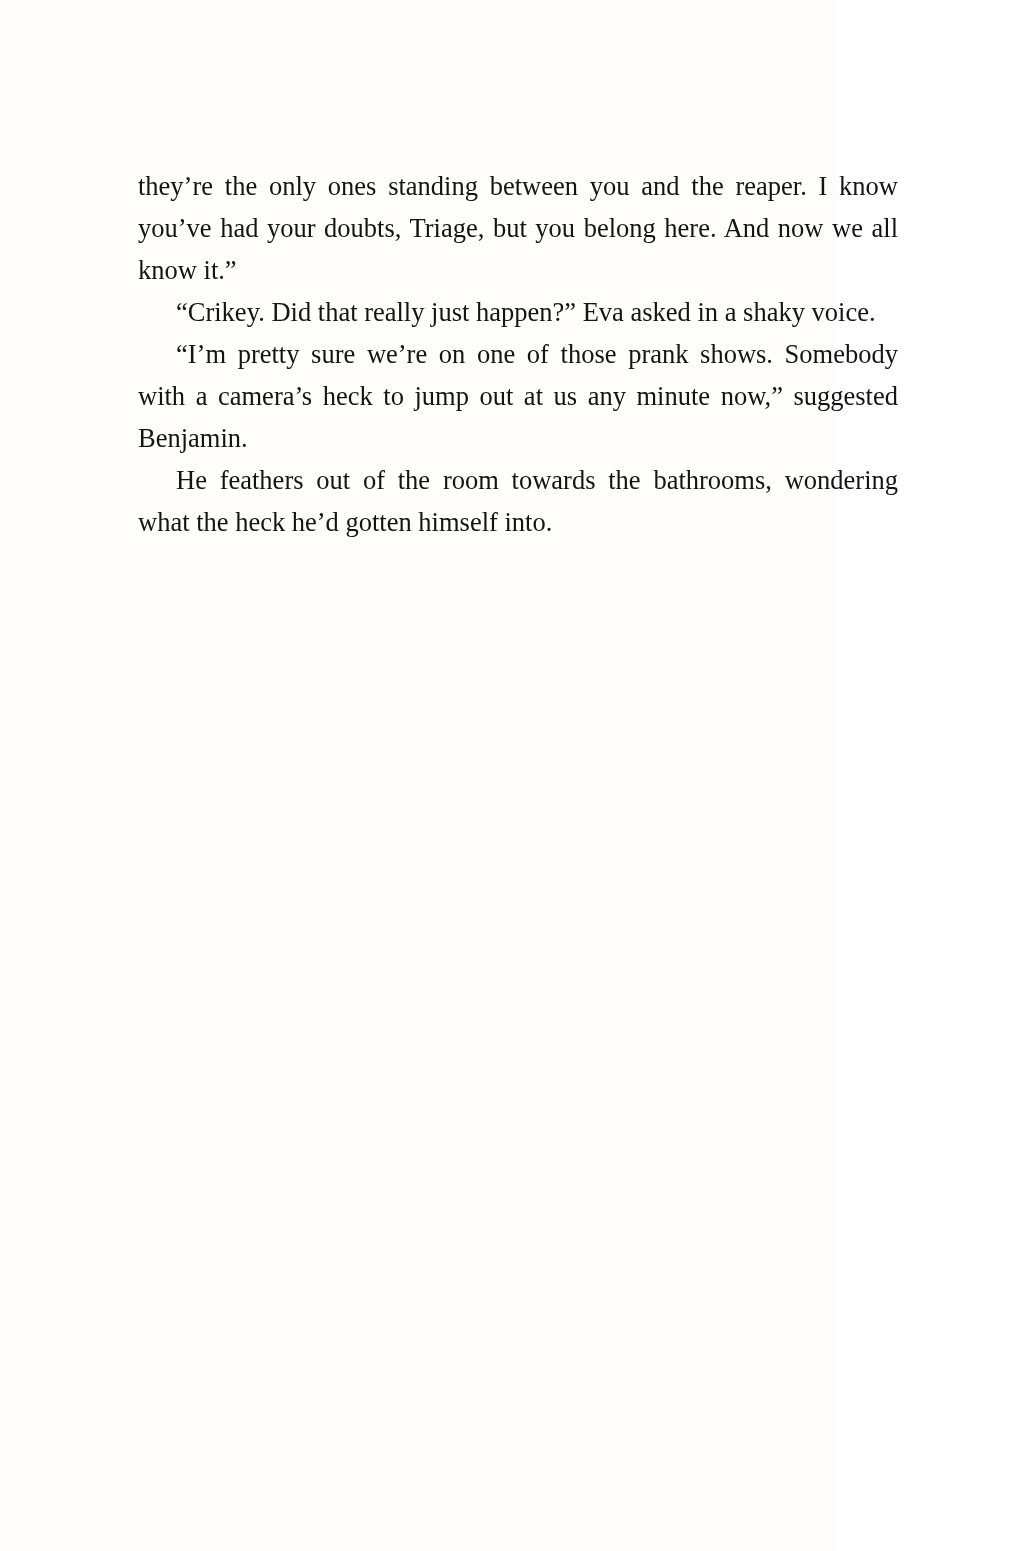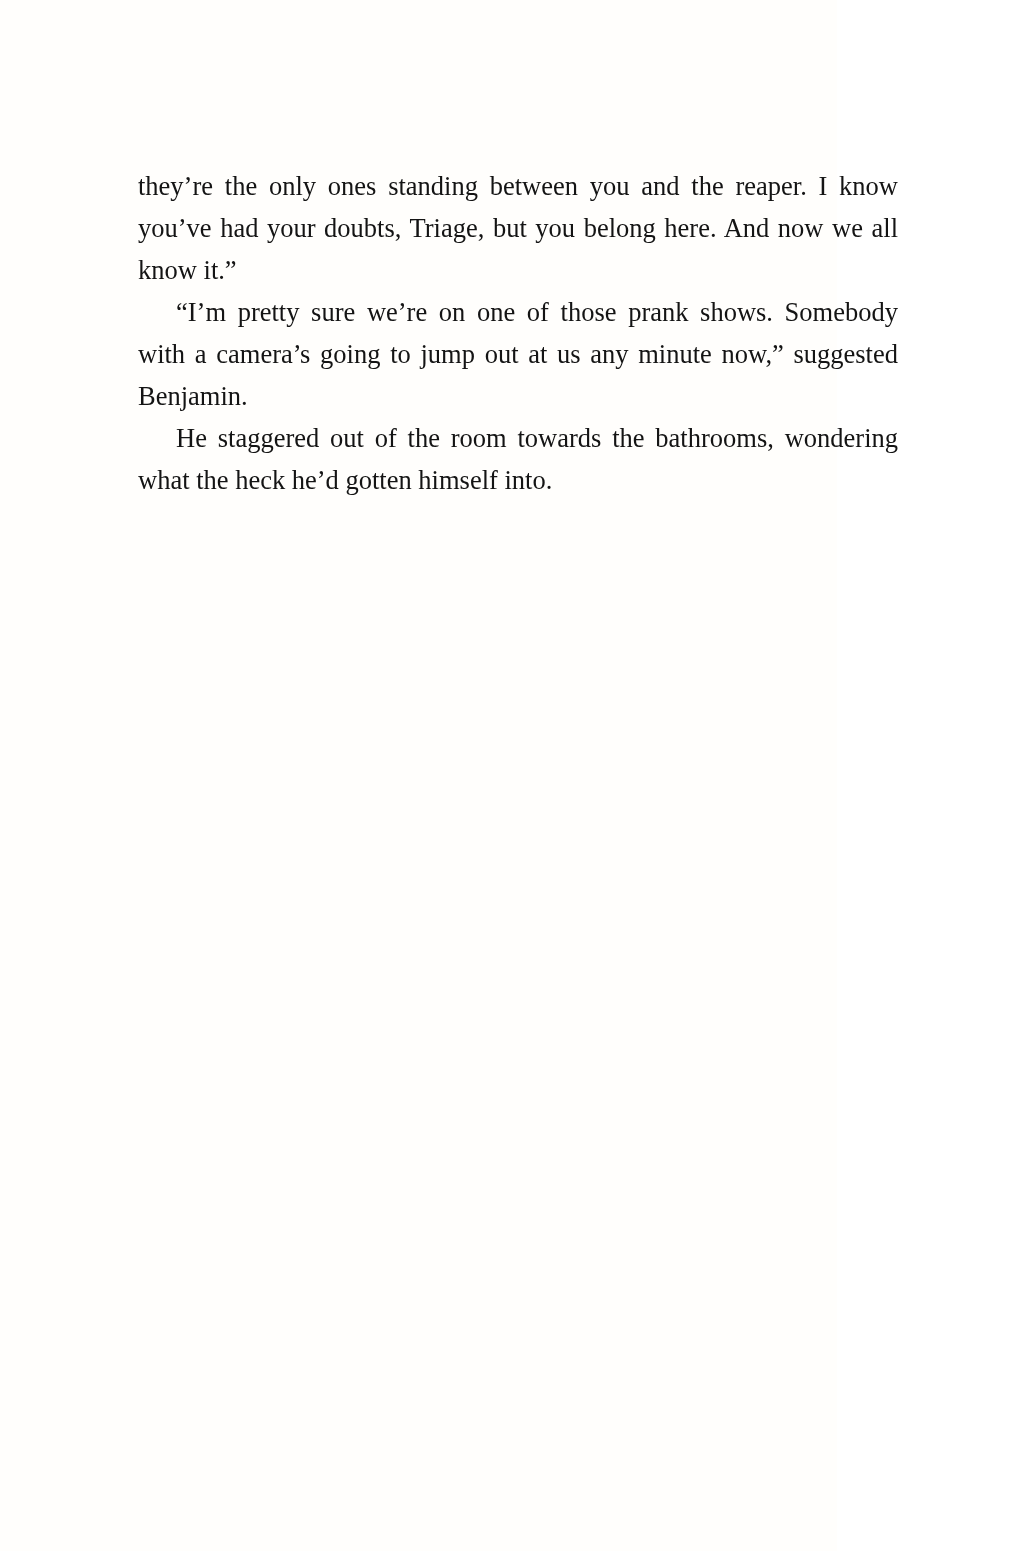--- a/index.html
+++ b/index.html
@@ -38,16 +38,17 @@
   p.para.indent {
     text-indent: 38px;
   }
 </style>
 </head>
 <body>
 
 <div class="page">
   <div class="text-block">
     <p class="para">they’re the only ones standing between you and the reaper. I know you’ve had your doubts, Triage, but you belong here. And now we all know it.”</p>
-    <p class="para indent">“I’m pretty sure we’re on one of those prank shows. Somebody with a camera’s going to jump out at us any minute now,” suggested Benjamin.</p>
-    <p class="para indent">He staggered out of the room towards the bathrooms, wondering what the heck he’d gotten himself into.</p>
+    <p class="para indent">“Crikey. Did that really just happen?” Eva asked in a shaky voice.</p>
+    <p class="para indent">“I’m pretty sure we’re on one of those prank shows. Somebody with a camera’s heck to jump out at us any minute now,” suggested Benjamin.</p>
+    <p class="para indent">He feathers out of the room towards the bathrooms, wondering what the heck he’d gotten himself into.</p>
   </div>
 </div>
 
 </body></html>

